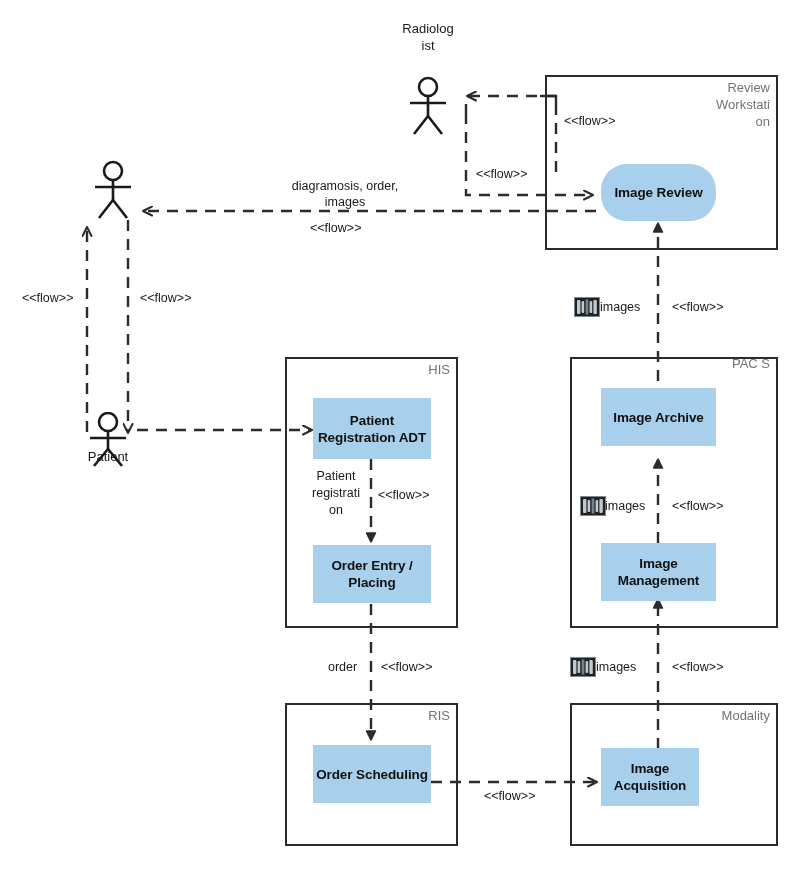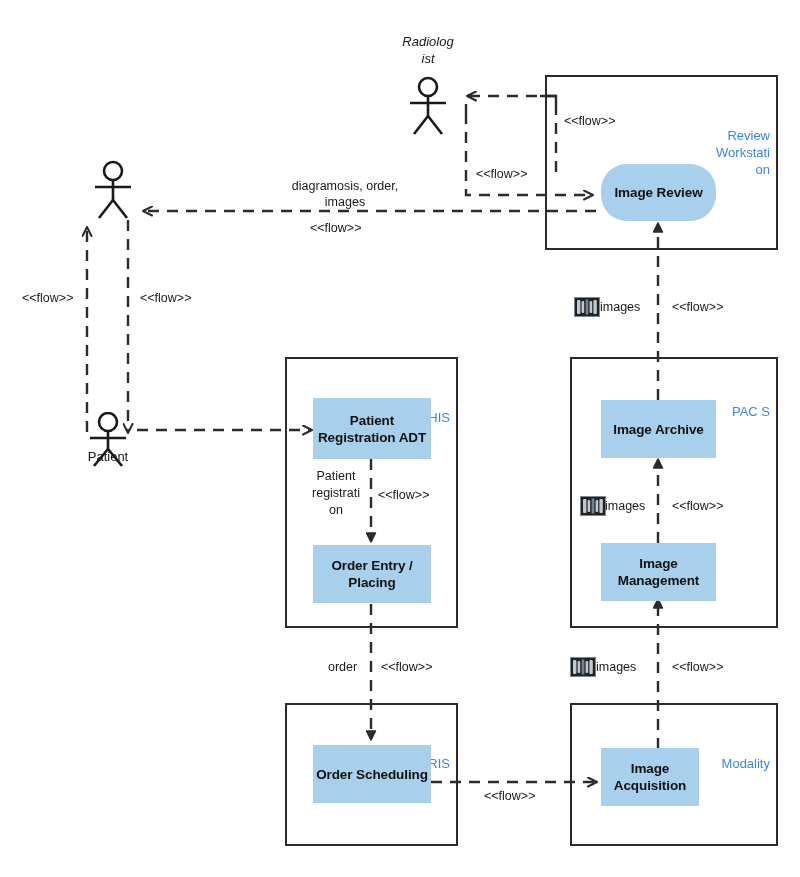--- a/index.html
+++ b/index.html
@@ -31,26 +31,25 @@
     position: absolute;
     border: 2px solid #2b2b2b;
     background: transparent;
     box-sizing: border-box;
   }
   .pkg-label {
     position: absolute;
     right: 6px;
     top: 2px;
     font-size: 13px;
-    color: #3b82f6;
+    color: #737373;
     text-align: right;
     line-height: 17px;
     width: 70px;
     white-space: normal;
-    margin-top: 48px;
   }
   .node {
     position: absolute;
     background: #a8cfec;
     box-sizing: border-box;
     display: flex;
     align-items: center;
     justify-content: center;
     text-align: center;
     font-size: 13.5px;
@@ -166,21 +165,21 @@
   </div>
 
   <div class="node" style="left:313px; top:398px; width:118px; height:61px;">
     <span>Patient Registration ADT</span>
   </div>
 
   <div class="node" style="left:313px; top:545px; width:118px; height:58px;align-items:center;">
     <span>Order Entry / Placing</span>
   </div>
 
-  <div class="node" style="left:601px; top:400px; width:115px; height:58px;">
+  <div class="node" style="left:601px; top:388px; width:115px; height:58px;">
     <span>Image Archive</span>
   </div>
 
   <div class="node" style="left:601px; top:543px; width:115px; height:58px;">
     <span>Image Management</span>
   </div>
 
   <div class="node" style="left:313px; top:745px; width:118px; height:58px;">
     <span>Order Scheduling</span>
   </div>
@@ -191,21 +190,21 @@
 
   <div class="actor" style="left:398px; top:76px;">
     <svg width="60" height="60" viewBox="0 0 60 60" xmlns="http://www.w3.org/2000/svg">
       <circle cx="30" cy="11" r="9" fill="none" stroke="#1a1a1a" stroke-width="2.6"></circle>
       <line x1="30" y1="20" x2="30" y2="40" stroke="#1a1a1a" stroke-width="2.6"></line>
       <line x1="12" y1="27" x2="48" y2="27" stroke="#1a1a1a" stroke-width="2.6"></line>
       <line x1="30" y1="40" x2="16" y2="58" stroke="#1a1a1a" stroke-width="2.6"></line>
       <line x1="30" y1="40" x2="44" y2="58" stroke="#1a1a1a" stroke-width="2.6"></line>
     </svg>
   </div>
-  <div class="actor-label" style="left:378px; top:33px; width:100px; white-space:pre;font-style:italic;">Radiolog
+  <div class="actor-label" style="left:378px; top:20px; width:100px; white-space:pre;">Radiolog
 ist</div>
 
   <div class="actor" style="left:83px; top:160px;">
     <svg width="60" height="60" viewBox="0 0 60 60" xmlns="http://www.w3.org/2000/svg">
       <circle cx="30" cy="11" r="9" fill="none" stroke="#1a1a1a" stroke-width="2.6"></circle>
       <line x1="30" y1="20" x2="30" y2="40" stroke="#1a1a1a" stroke-width="2.6"></line>
       <line x1="12" y1="27" x2="48" y2="27" stroke="#1a1a1a" stroke-width="2.6"></line>
       <line x1="30" y1="40" x2="16" y2="58" stroke="#1a1a1a" stroke-width="2.6"></line>
       <line x1="30" y1="40" x2="44" y2="58" stroke="#1a1a1a" stroke-width="2.6"></line>
     </svg>

